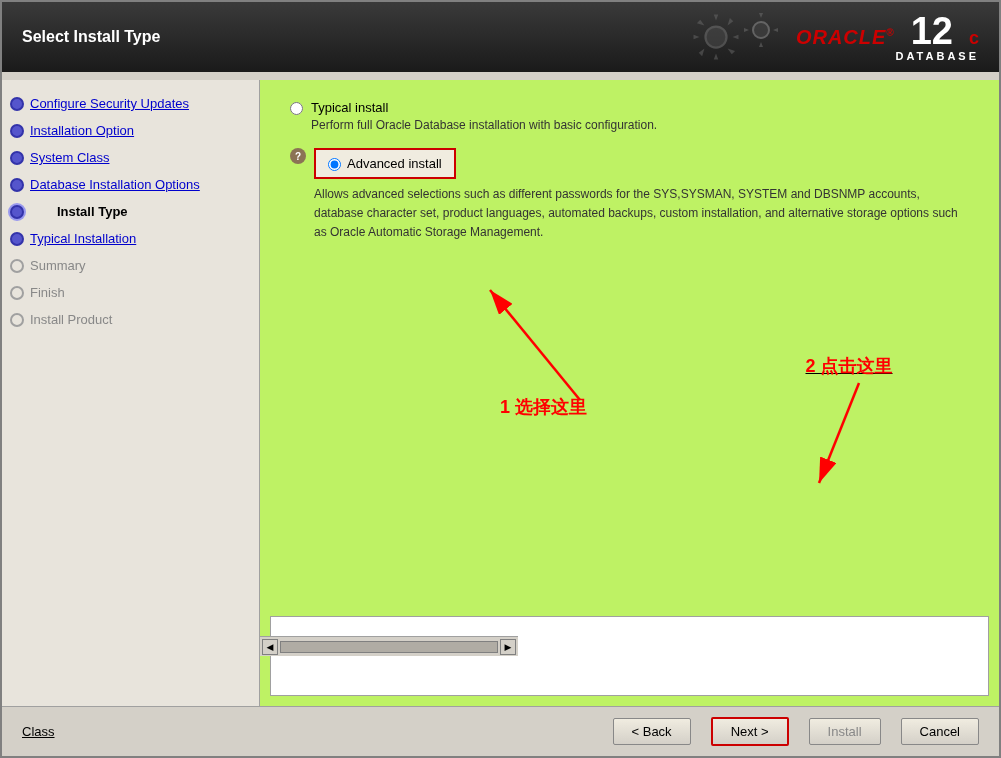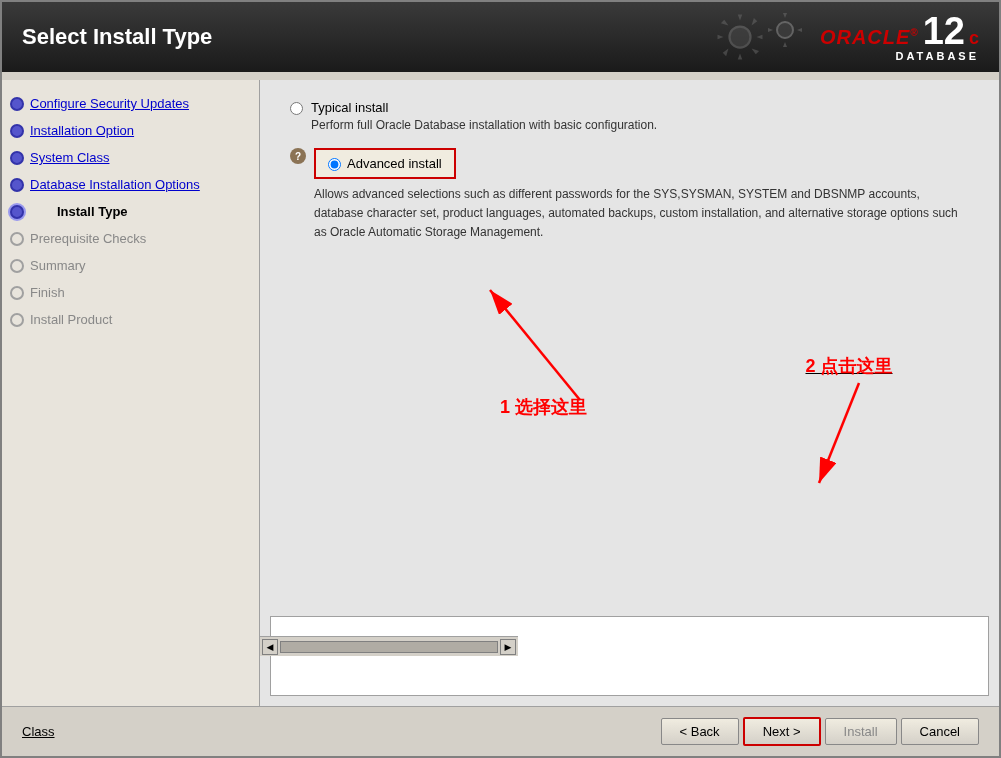--- a/index.html
+++ b/index.html
@@ -106,21 +106,21 @@
     }
 
     .dot-outline {
       background: transparent;
       border: 2px solid #a0a0a0;
     }
 
     
     .content {
       flex: 1;
-      background: #e5e5e5;
+      background: #bef264;
       padding: 20px 30px;
       overflow-y: auto;
       position: relative;
     }
 
     .radio-option {
       display: flex;
       align-items: flex-start;
       margin-bottom: 16px;
       gap: 8px;
@@ -164,21 +164,21 @@
       justify-content: space-between;
     }
 
     .footer-left {
       display: flex;
       align-items: center;
     }
 
     .footer-right {
       display: flex;
-      gap: 4px;
+      gap: 20px;
       align-items: center;
       margin-left: 16px;
     }
 
     .btn {
       padding: 5px 18px;
       background: linear-gradient(to bottom, #f0ece0, #d4d0c8);
       border: 1px solid #888;
       border-radius: 2px;
       cursor: pointer;
@@ -218,21 +218,21 @@
       margin: 0 2px;
       border: 1px solid #808080;
     }
   </style>
 </head>
 <body>
 
 <div class="window">
 
   <div class="header">
-    <div style="color:white; font-size:22px; font-weight:bold;">Select Install Type</div>
+    <div style="color:white; font-size:16px; font-weight:bold;">Select Install Type</div>
     <div class="oracle-branding">
 
       <svg class="gear-icon" viewBox="0 0 80 80" fill="none" xmlns="http://www.w3.org/2000/svg">
         <g opacity="0.7">
           <circle cx="40" cy="40" r="14" stroke="#888" stroke-width="3" fill="#555"></circle>
           <path d="M40 18 L43 10 L37 10 Z" fill="#777"></path>
           <path d="M40 62 L43 70 L37 70 Z" fill="#777"></path>
           <path d="M18 40 L10 43 L10 37 Z" fill="#777"></path>
           <path d="M62 40 L70 43 L70 37 Z" fill="#777"></path>
           <path d="M24.6 24.6 L19 17 L14.5 21.5 Z" fill="#777"></path>
@@ -243,21 +243,21 @@
       </svg>
 
       <svg width="40" height="40" viewBox="0 0 40 40" fill="none" style="opacity:0.6; margin-left:-15px; margin-top:-15px;">
         <circle cx="20" cy="20" r="8" stroke="#888" stroke-width="2" fill="#444"></circle>
         <path d="M20 8 L22 3 L18 3 Z" fill="#666"></path>
         <path d="M20 32 L22 37 L18 37 Z" fill="#666"></path>
         <path d="M8 20 L3 22 L3 18 Z" fill="#666"></path>
         <path d="M32 20 L37 22 L37 18 Z" fill="#666"></path>
       </svg>
       <div style="display:flex; flex-direction:column; align-items:flex-end; margin-left:5px;">
-        <div style="display:flex; align-items:baseline; gap:4px;">
+        <div style="display:flex; align-items:baseline; gap:16px;">
           <span style="color:white; font-size:20px; font-weight:bold; font-style:italic; letter-spacing:1px;">
             <span style="color:#cc0000;">ORACLE</span><sup style="color:#cc0000; font-size:10px;">®</sup>
           </span>
           <span style="color:white; font-size:38px; font-weight:bold; line-height:1;">12</span>
           <span style="color:#cc0000; font-size:18px; font-weight:bold; vertical-align:super;">c</span>
         </div>
         <div style="color:white; font-size:11px; letter-spacing:3px; font-weight:bold;">DATABASE</div>
       </div>
     </div>
   </div>
@@ -284,25 +284,25 @@
       <div class="sidebar-item link">
         <div class="sidebar-dot dot-blue"></div>
         <span>Database Installation Options</span>
       </div>
 
       <div class="sidebar-item active">
         <div class="sidebar-dot dot-blue-active" style="background:#5555cc; border:2px solid #3333aa; box-shadow:0 0 0 2px #9999ee;"></div>
         <span style="font-weight:bold;">Install Type</span>
       </div>
 
-
-      <div class="sidebar-item disabled">
-        <div class="sidebar-dot dot-outline"></div>
-        <span>Prerequisite Checks</span>
-      </div>
+      <div class="sidebar-item link">
+        <div class="sidebar-dot dot-blue"></div>
+        <span>Typical Installation</span>
+      </div>
+
 
       <div class="sidebar-item disabled">
         <div class="sidebar-dot dot-outline"></div>
         <span>Summary</span>
       </div>
 
       <div class="sidebar-item disabled">
         <div class="sidebar-dot dot-outline"></div>
         <span>Finish</span>
       </div>

